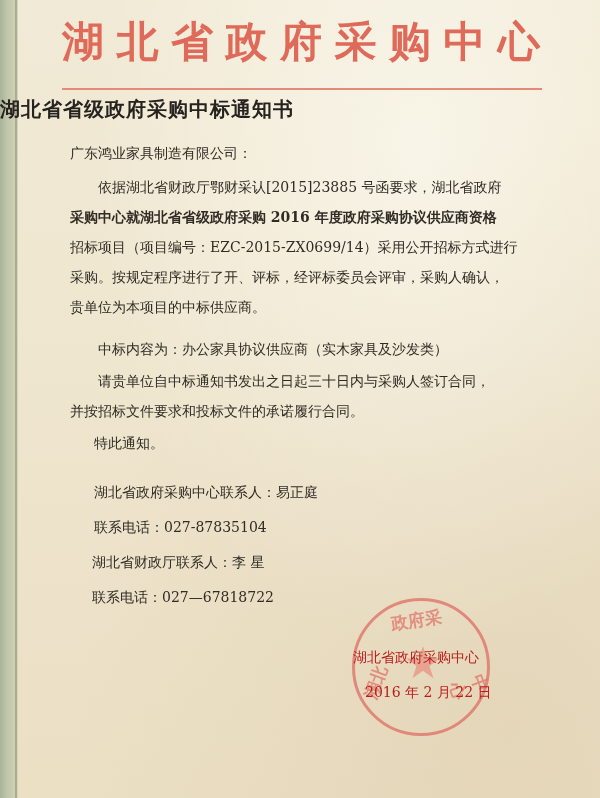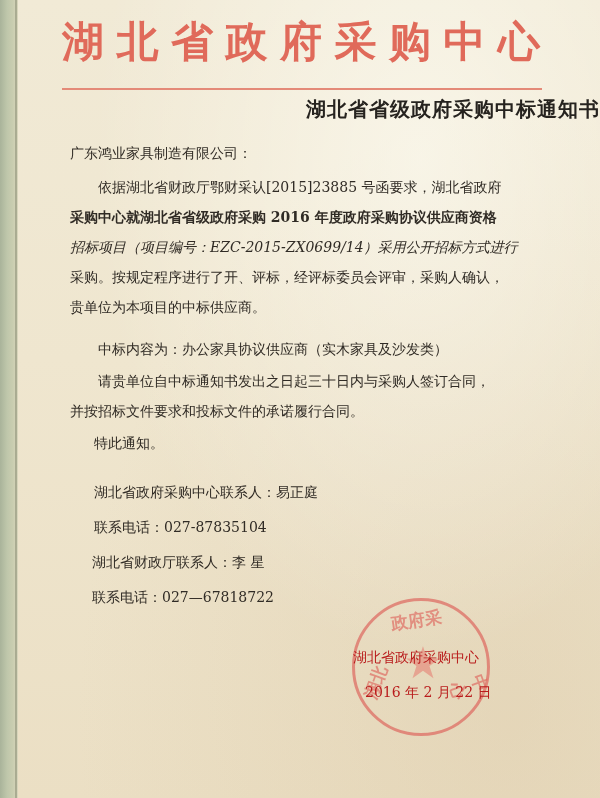--- a/index.html
+++ b/index.html
@@ -29,21 +29,21 @@
       display: flex; justify-content: space-between; align-items: center;
       color: #e06a5a; font-size: 42px; font-weight: bold;
       font-family: "DejaVu Serif", "Liberation Serif", serif;
       letter-spacing: 2px;
     }
     .red-rule {
       position: absolute; left: 62px; top: 88px; width: 480px; height: 2px;
       background: #e48a78;
     }
     .doc-title {
-      position: absolute; left: 0; width: 600px; top: 96px; text-align: right;
+      position: absolute; left: 0; width: 600px; top: 96px; text-align: left;
       font-size: 20px; font-weight: bold; color: #26231f;
       font-family: "DejaVu Sans", "Liberation Sans", sans-serif;
       letter-spacing: 1px;
     }
     .line {
       position: absolute; font-size: 14px; line-height: 18px; white-space: nowrap;
       color: #302b25;
     }
     .stamp {
       position: absolute; left: 352px; top: 598px; width: 138px; height: 138px;
@@ -79,21 +79,21 @@
   <span>心</span>
 </div>
 <div class="red-rule"></div>
 
 <div class="doc-title">湖北省省级政府采购中标通知书</div>
 
 <div class="line" style="left:70px; top:144px;">广东鸿业家具制造有限公司：</div>
 
 <div class="line" style="left:98px; top:178px;">依据湖北省财政厅鄂财采认[2015]23885 号函要求，湖北省政府</div>
 <div class="line" style="left:70px; top:208px;font-weight:bold;">采购中心就湖北省省级政府采购 2016 年度政府采购协议供应商资格</div>
-<div class="line" style="left:70px; top:238px;font-style:italic;">招标项目（项目编号：EZC-2015-ZX0699/14）采用公开招标方式进行</div>
+<div class="line" style="left:70px; top:238px;">招标项目（项目编号：EZC-2015-ZX0699/14）采用公开招标方式进行</div>
 <div class="line" style="left:70px; top:268px;">采购。按规定程序进行了开、评标，经评标委员会评审，采购人确认，</div>
 <div class="line" style="left:70px; top:298px;">贵单位为本项目的中标供应商。</div>
 
 <div class="line" style="left:98px; top:340px;">中标内容为：办公家具协议供应商（实木家具及沙发类）</div>
 
 <div class="line" style="left:98px; top:372px;">请贵单位自中标通知书发出之日起三十日内与采购人签订合同，</div>
 <div class="line" style="left:70px; top:402px;">并按招标文件要求和投标文件的承诺履行合同。</div>
 
 <div class="line" style="left:94px; top:434px;">特此通知。</div>
 

